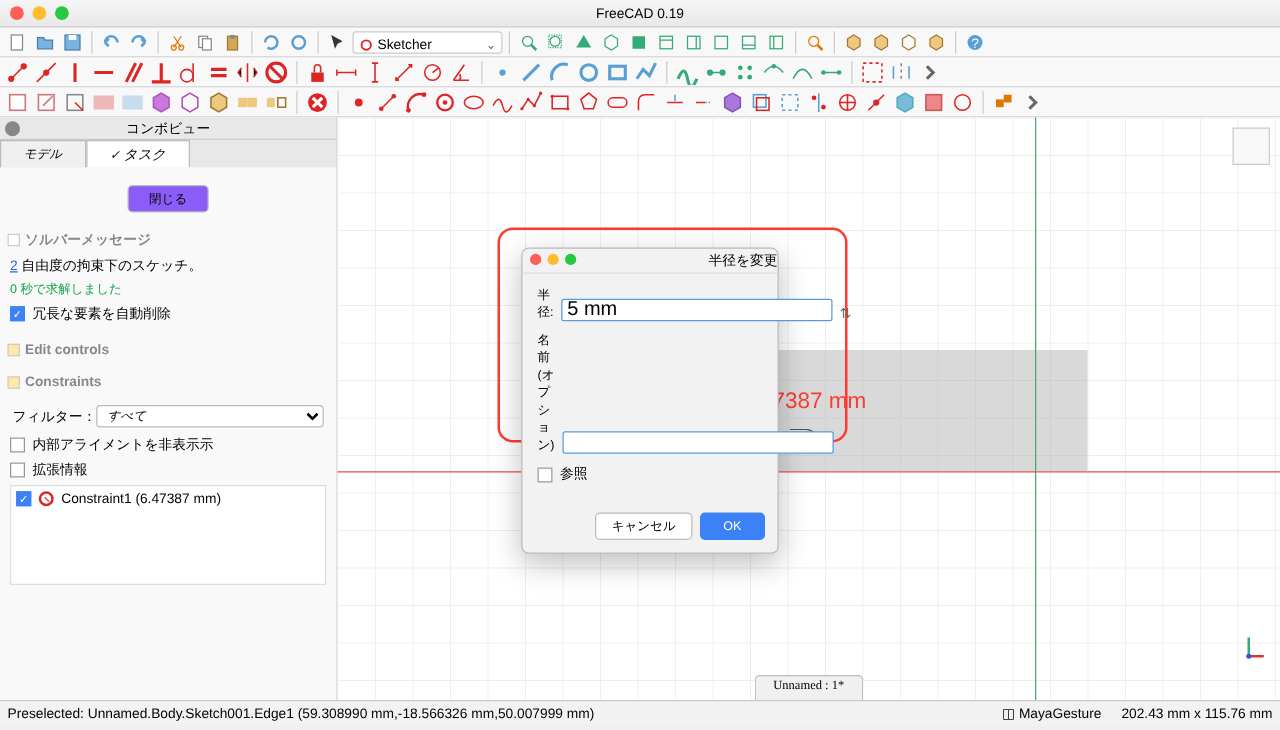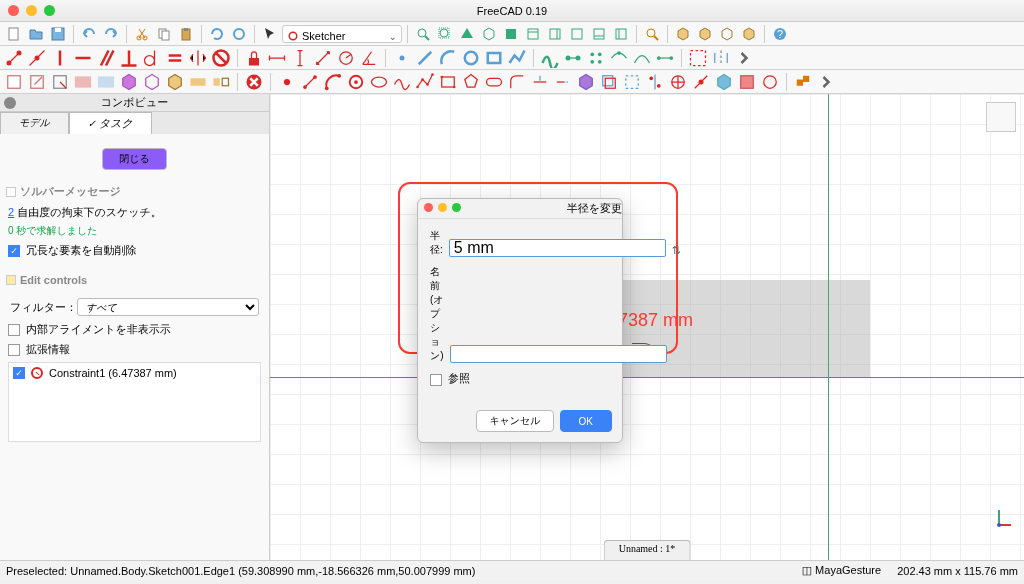--- a/index.html
+++ b/index.html
@@ -651,20 +651,24 @@
       <div class="msg-line"><span class="b">2</span><span> 自由度の拘束下のスケッチ。</span></div>
       <div class="msg-line g">0 秒で求解しました</div>
       <div class="chk-line">
           <div class="chk on">✓</div>
           <span>冗長な要素を自動削除</span>
         </div>
       <div class="sec-hdr" style="margin-top:16px">
           <div class="sq" style="background:#ffe9a8"></div>
           <span>Edit controls</span>
         </div>
+      <div class="sec-hdr" style="margin-top:14px">
+          <div class="sq" style="background:#ffe9a8"></div>
+          <span>Constraints</span>
+        </div>
       <div class="filter-row">
         <span>フィルター：</span>
         <select><option>すべて</option></select>
       </div>
       <div class="chk-line">
           <div class="chk"></div>
           <span>内部アライメントを非表示示</span>
         </div>
       <div class="chk-line">
           <div class="chk"></div>

